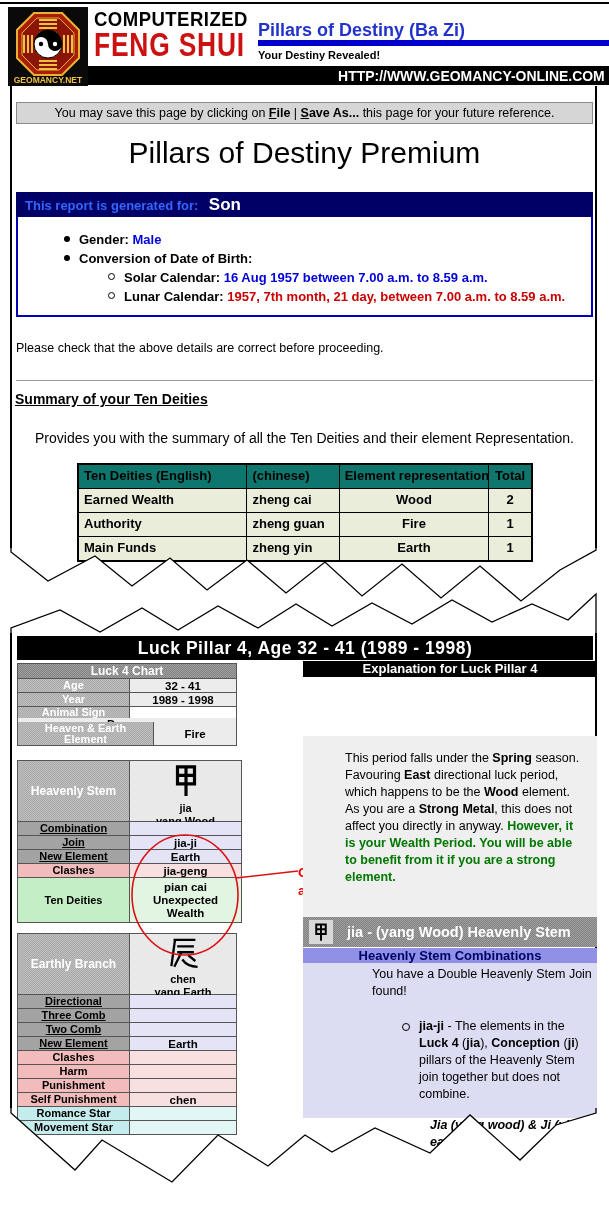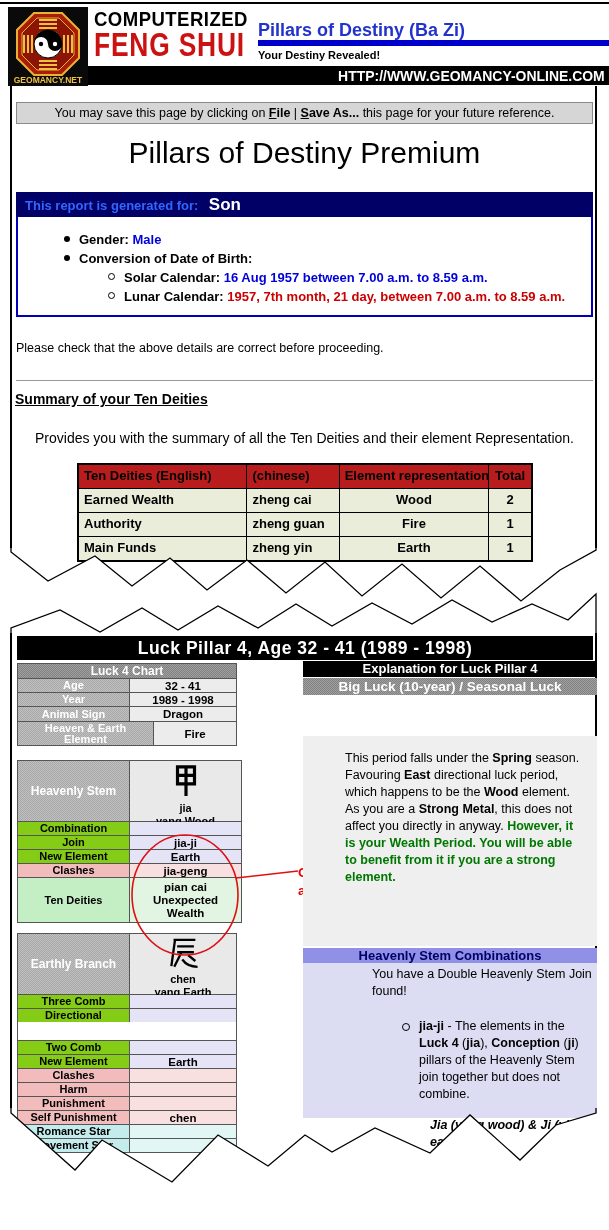--- a/index.html
+++ b/index.html
@@ -21,30 +21,30 @@
     background-size:2px 2px;background-position:0 0,1px 1px;}
   
   .tbl{border:1px solid #555;box-sizing:border-box;font-weight:bold;}
   .thead{color:#fff;text-align:center;font-size:12px;}
   .tr{display:flex;border-top:1px solid #555;}
   .tl{width:111px;border-right:1px solid #555;text-align:center;font-size:11px;
       display:flex;align-items:center;justify-content:center;line-height:11px;}
   .tv{flex:1;text-align:center;font-size:11.5px;background:#ececec;
       display:flex;align-items:center;justify-content:center;line-height:12px;}
   .wlbl{color:#fff;}
-  .lav{background:#84cc16;} .tvl{background:#e4e4f6;}
+  .lav{background:#a3a3a3;text-decoration:underline;} .tvl{background:#e4e4f6;}
   .pnk{background:#f2bcbc;} .tvp{background:#f8e0e0;}
   .grn{background:#c4eec4;} .tvg{background:#e2f4e2;}
   .cyn{background:#c4ecec;} .tvc{background:#e2f6f6;}
   .charcell{flex:1;background:#e9e9e9;text-align:center;padding-top:3px;}
   .charcell .py{font-size:11px;font-weight:bold;line-height:13px;}
   
   .stable{border:2px solid #000;box-sizing:border-box;background:#e9edda;font-weight:bold;font-size:13px;}
   .srow{display:flex;border-top:1px solid #000;height:23px;line-height:22px;}
-  .srow:first-child{border-top:none;background:#b91c1c;}
+  .srow:first-child{border-top:none;background:#0f766e;}
   .sc{border-right:1px solid #000;box-sizing:border-box;padding:0 5px;overflow:hidden;white-space:nowrap;}
   .sc:last-child{border-right:none;}
   .c1{width:170px;} .c2{width:93px;} .c3{width:151px;text-align:center;} .c4{width:42px;text-align:center;}
 </style>
 </head>
 <body>
 
 <div class="page">
 
   <div class="abs" style="left:0;top:2px;width:609px;height:2px;background:#000;"></div>
@@ -163,21 +163,21 @@
   <div class="abs tbl" style="left:17px;top:663px;width:220px;">
     <div class="thead dither b" style="height:14px;line-height:14px;">Luck 4 Chart</div>
     <div class="tr" style="height:13px;">
       <div class="tl dither-lt wlbl">Age</div>
       <div class="tv">32 - 41</div>
     </div>
     <div class="tr" style="height:13px;">
       <div class="tl dither-lt wlbl">Year</div>
       <div class="tv">1989 - 1998</div>
     </div>
-    <div class="tr" style="height:14px;">
+    <div class="tr" style="height:14px;flex-direction:column;">
       <div class="tl dither-lt wlbl">Animal Sign</div>
       <div class="tv">Dragon</div>
     </div>
     <div class="tr" style="height:23px;">
       <div class="tl dither-lt wlbl" style="padding:0 12px;">Heaven &amp; Earth Element</div>
       <div class="tv">Fire</div>
     </div>
   </div>
 
   <div class="abs tbl" style="left:17px;top:760px;width:225px;">
@@ -222,28 +222,28 @@
       <div class="tl dither-lt wlbl" style="font-size:12px;">Earthly Branch</div>
       <div class="charcell">
         <svg width="36" height="32" viewBox="0 0 44 44">
           <path d="M9 4 H39 M11 4 L6 40 M14 13 H37 M14 21 H37 M20 21 L10 41 M21 31 C26 38 33 41 42 41 M29 25 L39 33" fill="none" stroke="#000" stroke-width="3.2"></path>
         </svg>
         <div class="py">chen</div>
         <div class="py">yang Earth</div>
       </div>
     </div>
     <div class="tr" style="height:13px;">
+      <div class="tl lav">Directional</div>
+      <div class="tv tvl"></div>
+    </div>
+    <div class="tr" style="height:13px;">
       <div class="tl lav">Three Comb</div>
       <div class="tv tvl"></div>
     </div>
     <div class="tr" style="height:13px;">
-      <div class="tl lav">Directional</div>
-      <div class="tv tvl"></div>
-    </div>
-    <div class="tr" style="height:13px;margin-top:18px;">
       <div class="tl lav">Two Comb</div>
       <div class="tv tvl"></div>
     </div>
     <div class="tr" style="height:13px;">
       <div class="tl lav">New Element</div>
       <div class="tv tvl">Earth</div>
     </div>
     <div class="tr" style="height:13px;">
       <div class="tl pnk">Clashes</div>
       <div class="tv tvp"></div>
@@ -273,25 +273,32 @@
   <svg class="abs" style="left:128px;top:833px;" width="172" height="128" viewBox="0 0 172 128">
     <ellipse cx="57" cy="62" rx="53" ry="60" fill="none" stroke="#dd1111" stroke-width="1.6"></ellipse>
     <line x1="108" y1="45" x2="170" y2="38" stroke="#dd1111" stroke-width="1.6"></line>
   </svg>
   <div class="abs b" style="left:298px;top:864px;font-size:13.5px;line-height:18px;color:#ee0000;">
     <div>Chances of winning</div>
     <div>at lottery is there!</div>
   </div>
 
   <div class="abs blk b" style="left:303px;top:661px;width:294px;height:16px;line-height:16px;text-align:center;font-size:13px;">Explanation for Luck Pillar 4</div>
-  <div class="abs dither b" style="left:303px;top:678px;width:294px;height:17px;line-height:17px;text-align:center;font-size:13.5px;color:#fff;">Big Luck (10-year) / Seasonal Luck</div>
   <div class="abs" style="left:303px;top:736px;width:294px;height:210px;background:#efefef;box-sizing:border-box;padding:14px 10px 0 42px;">
     <div style="font-size:12.5px;line-height:17px;"><span>This period falls under the </span><span style="font-weight: bold;">Spring</span><span> season. Favouring </span><span style="font-weight: bold;">East</span><span> directional luck period, which happens to be the </span><span style="font-weight: bold;">Wood</span><span> element. As you are a </span><span style="font-weight: bold;">Strong Metal</span><span>, this does not affect you directly in anyway. </span><span style="font-weight: bold; color: rgb(0, 119, 0);">However, it is your Wealth Period. You will be able to benefit from it if you are a strong element.</span></div>
   </div>
 
+  <div class="abs dither" style="left:303px;top:917px;width:294px;height:30px;display:flex;align-items:center;">
+    <span style="display:inline-flex;align-items:center;justify-content:center;width:24px;height:24px;background:#d8d8d8;margin-left:6px;">
+      <svg width="16" height="19" viewBox="0 0 40 48">
+        <path d="M8 4 H32 V28 H8 Z M8 16 H32 M20 4 V45" fill="none" stroke="#000" stroke-width="5"></path>
+      </svg>
+    </span>
+    <span class="b" style="color:#fff;font-size:14.5px;margin-left:14px;">jia - (yang Wood) Heavenly Stem</span>
+  </div>
   <div class="abs b" style="left:303px;top:948px;width:294px;height:15px;line-height:15px;text-align:center;font-size:13px;background:#9090e6;color:#000066;">Heavenly Stem Combinations</div>
   <div class="abs" style="left:303px;top:963px;width:294px;height:155px;background:#dcdcf2;box-sizing:border-box;padding-top:3px;font-size:12.5px;line-height:17px;padding-left:32px;">
     <div style="margin-left:37px;width:230px;">You have a Double Heavenly Stem Join found!</div>
     <div style="display:flex;margin-top:18px;">
       <span style="width:6px;height:6px;border:1px solid #000;border-radius:50%;margin:5px 9px 0 67px;flex:none;"></span>
       <div style="width:196px;"><span style="font-weight: bold;">jia-ji</span><span> - The elements in the </span><span style="font-weight: bold;">Luck 4</span><span> (</span><span style="font-weight: bold;">jia</span><span>), </span><span style="font-weight: bold;">Conception</span><span> (</span><span style="font-weight: bold;">ji</span><span>) pillars of the Heavenly Stem join together but does not combine.</span></div>
     </div>
     <div style="margin:14px 0 0 95px;"><span style="font-weight: bold; font-style: italic;">Jia (yang wood) &amp; Ji (yin earth)</span><span style="font-style: italic;"> is</span></div>
   </div>
 

